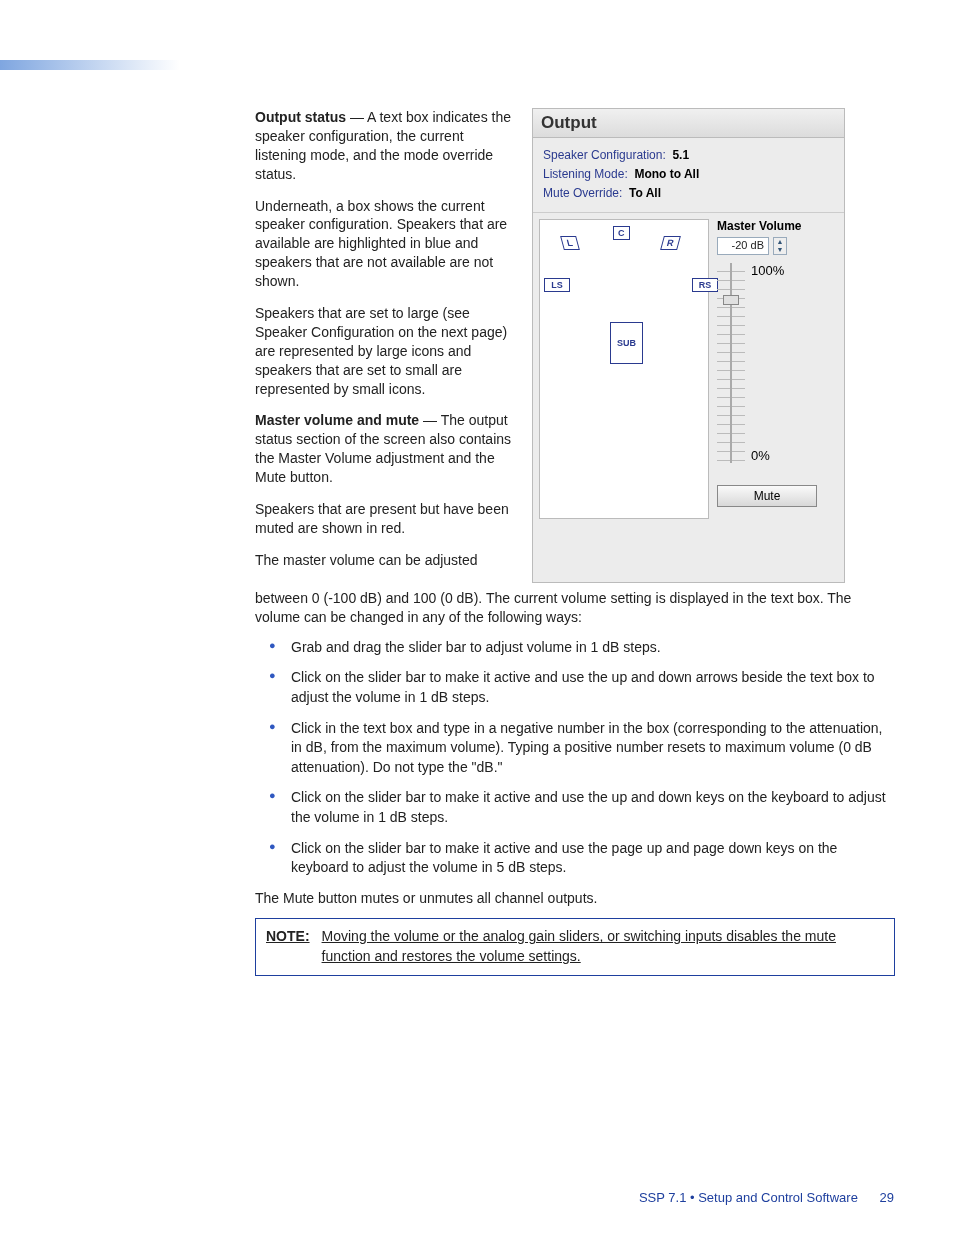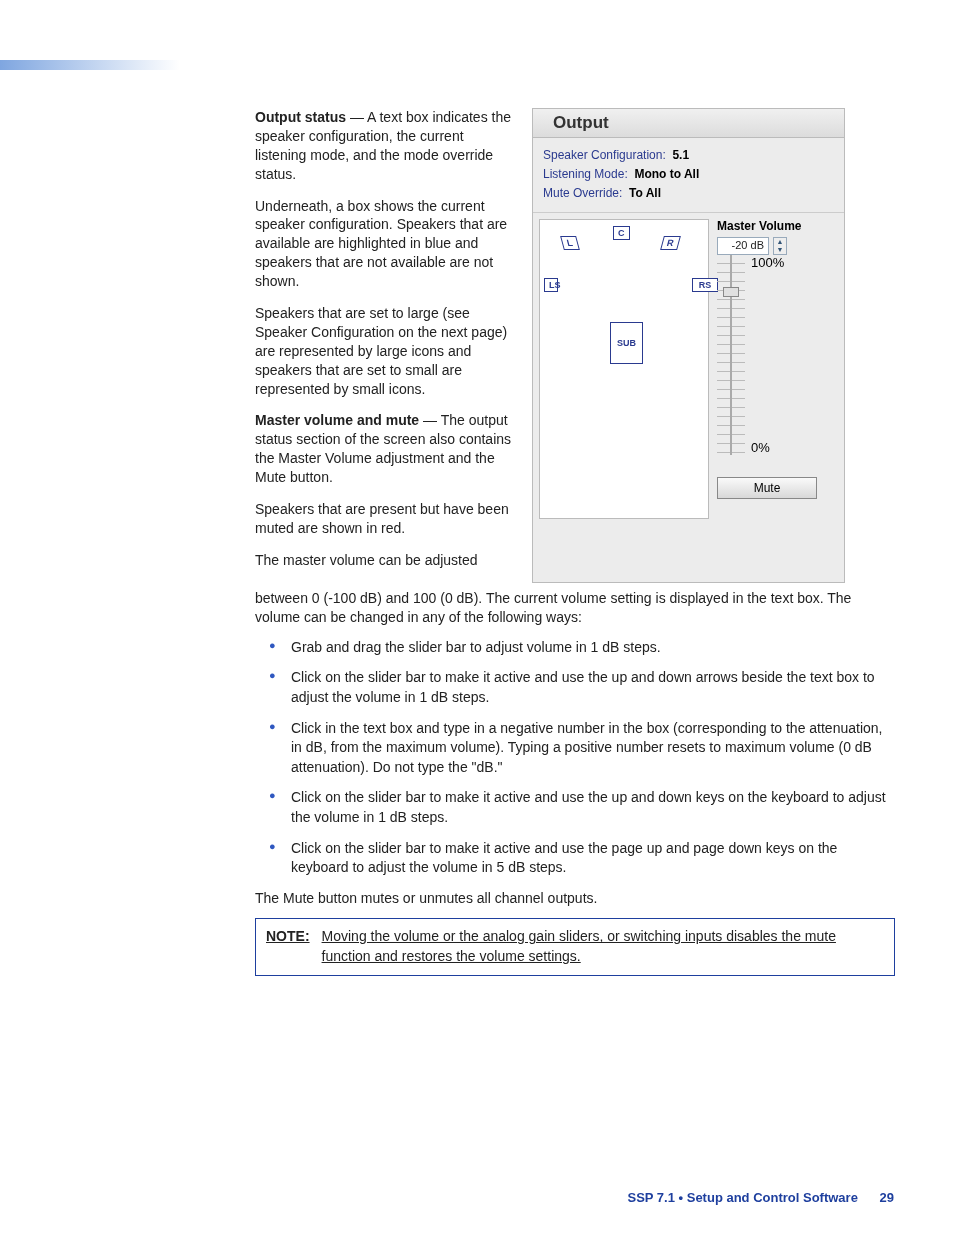--- a/index.html
+++ b/index.html
@@ -28,21 +28,21 @@
   .panel {
     width: 313px;
     border: 1px solid #bbb;
     background: #ececec;
     font-family: Tahoma, Arial, sans-serif;
     font-size: 12px;
   }
   .panel-title {
     background: linear-gradient(#f0f0f0,#dcdcdc);
     border-bottom: 1px solid #bbb;
-    padding: 4px 20px;
+    padding: 4px 8px;
     font-weight: 700;
     font-size: 17px;
     color: #333;
   }
   .panel-status { padding: 8px 10px; color: #2a3a8f; line-height: 1.6; }
   .panel-status span.lab { color: #2a3a8f; }
   .panel-status span.val { color: #000; font-weight: 700; }
   .panel-body { display: flex; border-top: 1px solid #ccc; }
   .spk-area {
     width: 170px; height: 300px;
@@ -56,29 +56,29 @@
     font-size: 9px; font-weight: 700;
     color: #2a3a8f;
     border: 1.5px solid #2a3a8f;
     background: #fff;
     padding: 1px 4px;
     text-align: center;
   }
   .spk.L { top: 16px; left: 22px; transform: skewX(15deg); }
   .spk.C { top: 6px; left: 73px; }
   .spk.R { top: 16px; left: 122px; transform: skewX(-15deg); }
-  .spk.LS { top: 58px; left: 4px; width:14px; }
+  .spk.LS { top: 58px; left: 4px; width:26px; }
   .spk.RS { top: 58px; left: 152px; width:26px; }
   .spk.SUB { top: 102px; left: 70px; padding: 15px 6px; }
   .mv-area {
     flex: 1; padding: 6px 8px 10px 8px;
     display: flex; flex-direction: column; align-items: flex-start;
   }
   .mv-title { font-weight: 700; color: #000; margin-bottom: 4px; }
-  .mv-dbrow { display: flex; align-items: center; gap: 4px; margin-bottom: 0; }
+  .mv-dbrow { display: flex; align-items: center; gap: 4px; margin-bottom: 8px; }
   .mv-db {
     width: 52px; height: 18px;
     border: 1px solid #9ab; text-align: right;
     padding: 1px 4px; font-size: 11px; background: #fff;
   }
   .spin {
     width: 14px; height: 18px; border: 1px solid #9ab;
     display: flex; flex-direction: column; font-size: 7px;
     background: #eee;
   }
@@ -113,21 +113,21 @@
   }
 
   .note-box {
     border: 1px solid #1e3f9e; padding: 8px 10px; display: flex; gap: 12px;
     line-height: 1.4; margin-top: 0; text-decoration: underline;
   }
   .note-box .note-label { font-weight: 700; white-space: nowrap; }
 
   .footer {
     position: absolute; bottom: 30px; right: 60px;
-    font-size: 13px; font-weight: 700; color: #1e3f9e; text-align: right;
+    font-size: 13px; font-weight: 400; color: #1e3f9e; text-align: right;
   }
   .footer .pg { margin-left: 18px; }
 </style>
 </head>
 <body>
 
 <div class="top-grad"></div>
 
 <div class="page">
 

